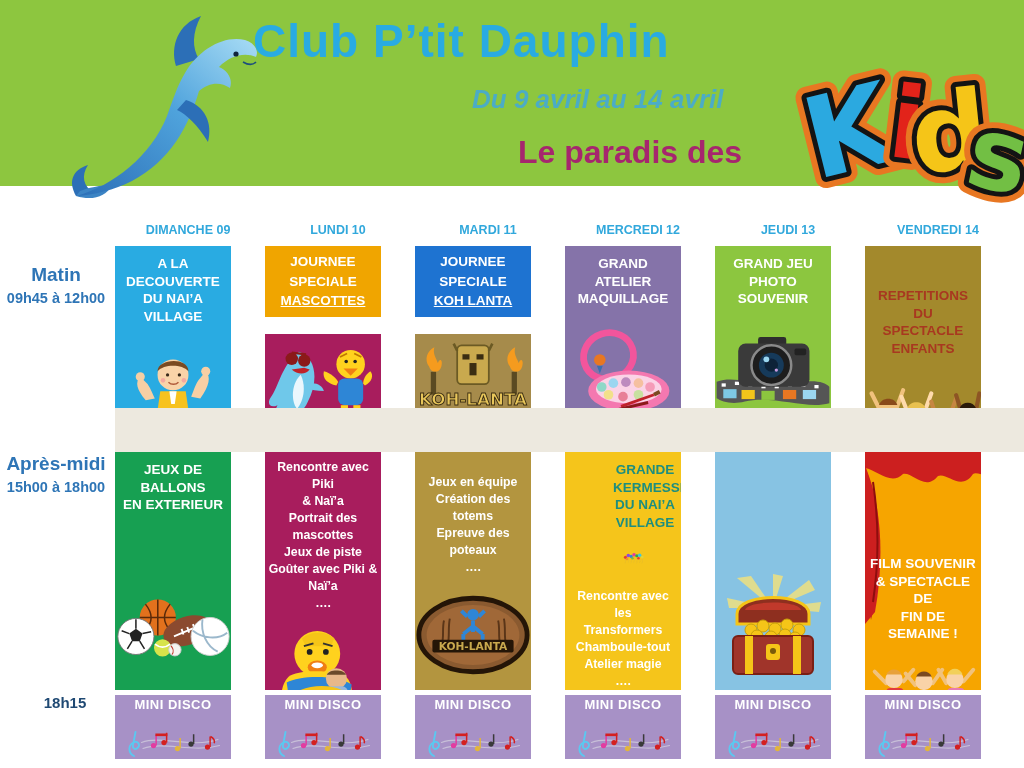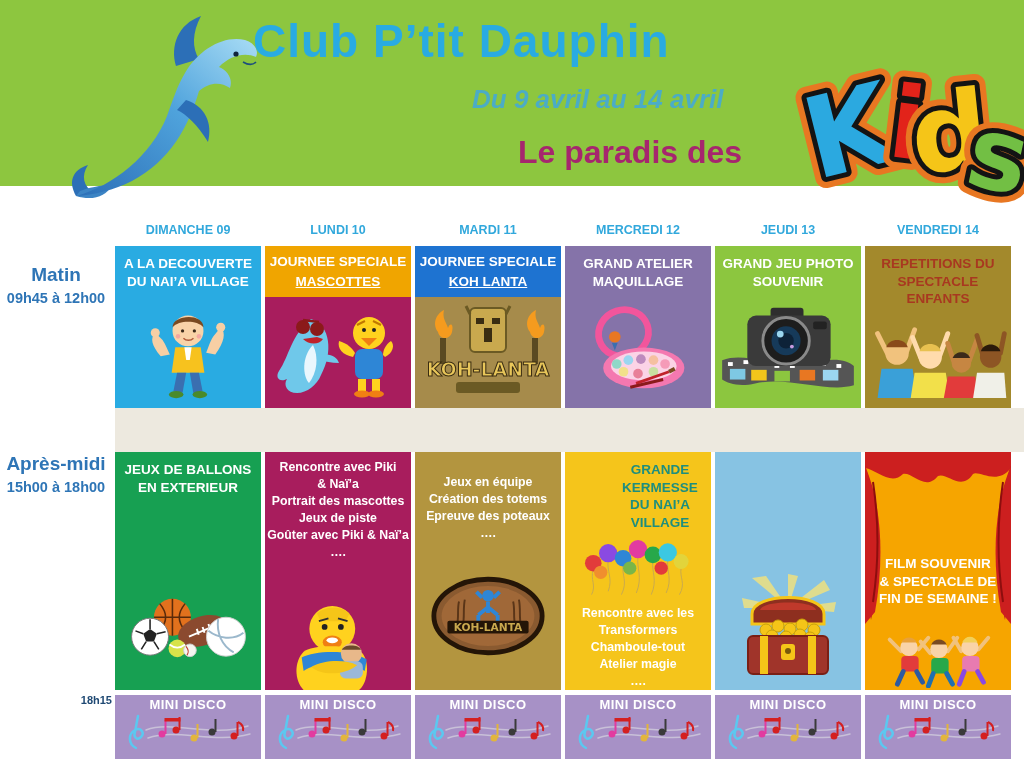--- a/index.html
+++ b/index.html
@@ -7,46 +7,46 @@
          font-family:"Liberation Sans",sans-serif;}
   
   .banner{position:absolute;left:0;top:0;width:1024px;height:186px;background:#8DC63F;}
   .banner-title{position:absolute;left:253px;top:14px;font-size:46px;font-weight:bold;color:#29ABE2;letter-spacing:1px;}
   .banner-date{position:absolute;left:472px;top:84px;font-size:26px;font-style:italic;font-weight:bold;color:#4BACC6;}
   .banner-tag{position:absolute;left:518px;top:134px;font-size:32px;font-weight:bold;color:#A6266E;}
   .dolphin{position:absolute;left:58px;top:4px;}
   .kidslogo{position:absolute;left:795px;top:40px;}
   
   .c0{left:115px}.c1{left:265px}.c2{left:415px}.c3{left:565px}.c4{left:715px}.c5{left:865px}
-  .cell{position:absolute;width:146px;box-sizing:border-box;overflow:hidden;}
+  .cell{position:absolute;width:116px;box-sizing:border-box;overflow:hidden;gap:17px;}
   .dayh{position:absolute;top:223px;width:146px;text-align:center;font-size:12.5px;font-weight:bold;color:#31A8DC;}
   .mcell{top:246px;height:162px;display:flex;flex-direction:column;}
   .acell{top:452px;height:238px;display:flex;flex-direction:column;}
   .scell{top:695px;height:64px;background:#A791C6;display:flex;flex-direction:column;align-items:center;}
   .gapstrip{position:absolute;left:115px;top:408px;width:909px;height:44px;background:#EDE9DF;}
   
   .ctitle{white-space:pre-line;text-align:center;font-weight:bold;font-size:13.5px;line-height:1.3;color:#fff;padding:9px 4px 2px;}
   .chead{text-align:center;font-weight:bold;font-size:13.5px;line-height:1.45;color:#fff;padding:6px 2px;}
   .chead .u{text-decoration:underline;}
   .clines{white-space:pre-line;text-align:center;font-weight:bold;font-size:12.3px;line-height:1.38;color:#fff;padding:7px 2px 0;}
-  .cbody{flex:1;display:flex;align-items:center;justify-content:center;}
+  .cbody{flex:1;display:flex;align-items:flex-start;justify-content:center;}
   .icon{display:block;}
   
   .bg-m0{background:#29ABE2}.bg-m1h{background:#F0A500}.bg-m1{background:#A81D5D}
   .bg-m2h{background:#1E73D1}.bg-m2{background:#A68B4B}.bg-m3{background:#8573A9}
   .bg-m4{background:#8CC63F}.bg-m5{background:#A3892C}
   .bg-a0{background:#17A052}.bg-a1{background:#A81D5D}.bg-a2{background:#B3953F}
   .bg-a3{background:#F5C51B}.bg-a4{background:#87C3E3}.bg-a5{background:#F6A500}
-  .red-title{color:#A83820;}
+  .red-title{color:#A83820;margin-top:32px;}
   .teal-title{color:#1E8E7E;padding-left:48px;}
   
   .lbl{position:absolute;left:0;width:112px;text-align:center;color:#2E75B6;font-weight:bold;}
   .lbl .big{font-size:19px;}
   .lbl .time{font-size:14.5px;margin-top:4px;}
-  .lbl-soir{position:absolute;left:18px;top:694px;width:94px;text-align:right;color:#1F4973;font-weight:bold;font-size:11px;}
+  .lbl-soir{position:absolute;left:18px;top:694px;width:94px;text-align:center;color:#1F4973;font-weight:bold;font-size:15px;}
   .minilabel{font-weight:bold;font-size:13px;color:#fff;margin-top:2px;letter-spacing:.5px;}
   .vtitle{position:relative;z-index:2;margin-top:94px;}
 </style>
 </head>
 <body>
 
 <div class="stage">
 
   <div class="banner"></div>
 

